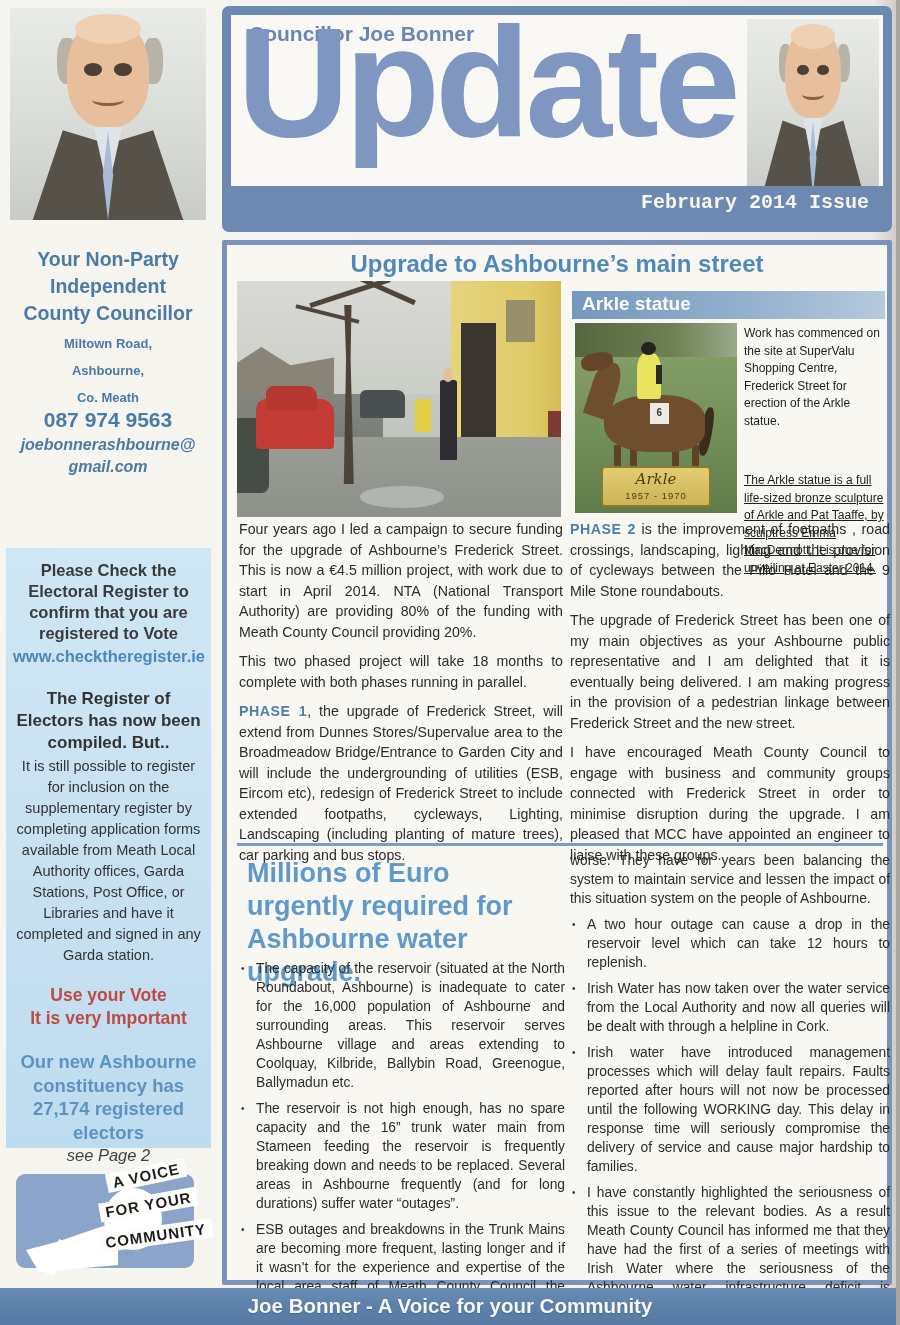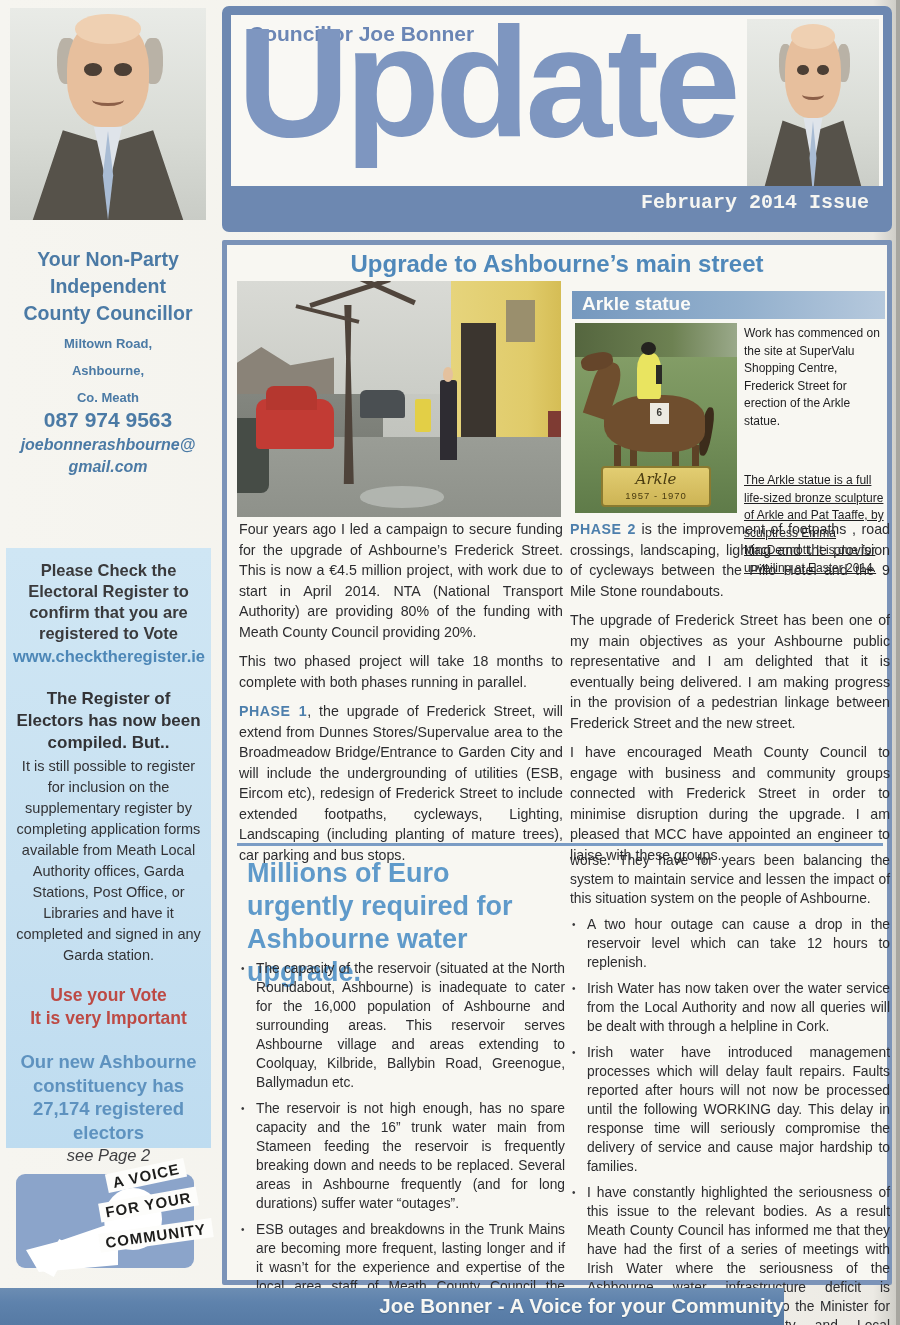--- a/index.html
+++ b/index.html
@@ -122,21 +122,21 @@
 
   .water-title { position:absolute; left:20px; top:612px; width:312px; font-size:27px; font-weight:bold; color:#5f9aca; line-height:33px; }
   .wcol { position:absolute; font-size:13.8px; line-height:19px; color:#2c2c2f; text-align:justify; }
   .water-left { left:12px; top:714px; width:326px; }
   .water-right { left:343px; top:606px; width:320px; }
   .wcol .intro { margin-bottom:7px; }
   .bullet { position:relative; padding-left:17px; }
   .bullet + .bullet { margin-top:7px; }
   .bullet:before { content:"•"; position:absolute; left:2px; top:0; font-size:10px; color:#3a3a3c; }
 
-  .footer-band { position:absolute; left:0; top:1288px; width:784px; height:37px; background:linear-gradient(180deg,#6c8db3 0%, #5e82ac 40%, #567aa4 100%); text-align:right; }
+  .footer-band { position:absolute; left:0; top:1288px; width:900px; height:37px; background:linear-gradient(180deg,#6c8db3 0%, #5e82ac 40%, #567aa4 100%); text-align:center; }
   .footer-band span { font-size:20.5px; font-weight:bold; color:#f7f7f3; line-height:36px; text-shadow:0 1px 1px #46688e; }
 
   .scan-edge { position:absolute; right:0; top:0; width:4px; height:100%; background:#a7a6a0; }
 </style>
 </head>
 <body>
 
 <div class="page">
 
   <div class="portrait" style="left:10px; top:8px; width:196px; height:212px;">

